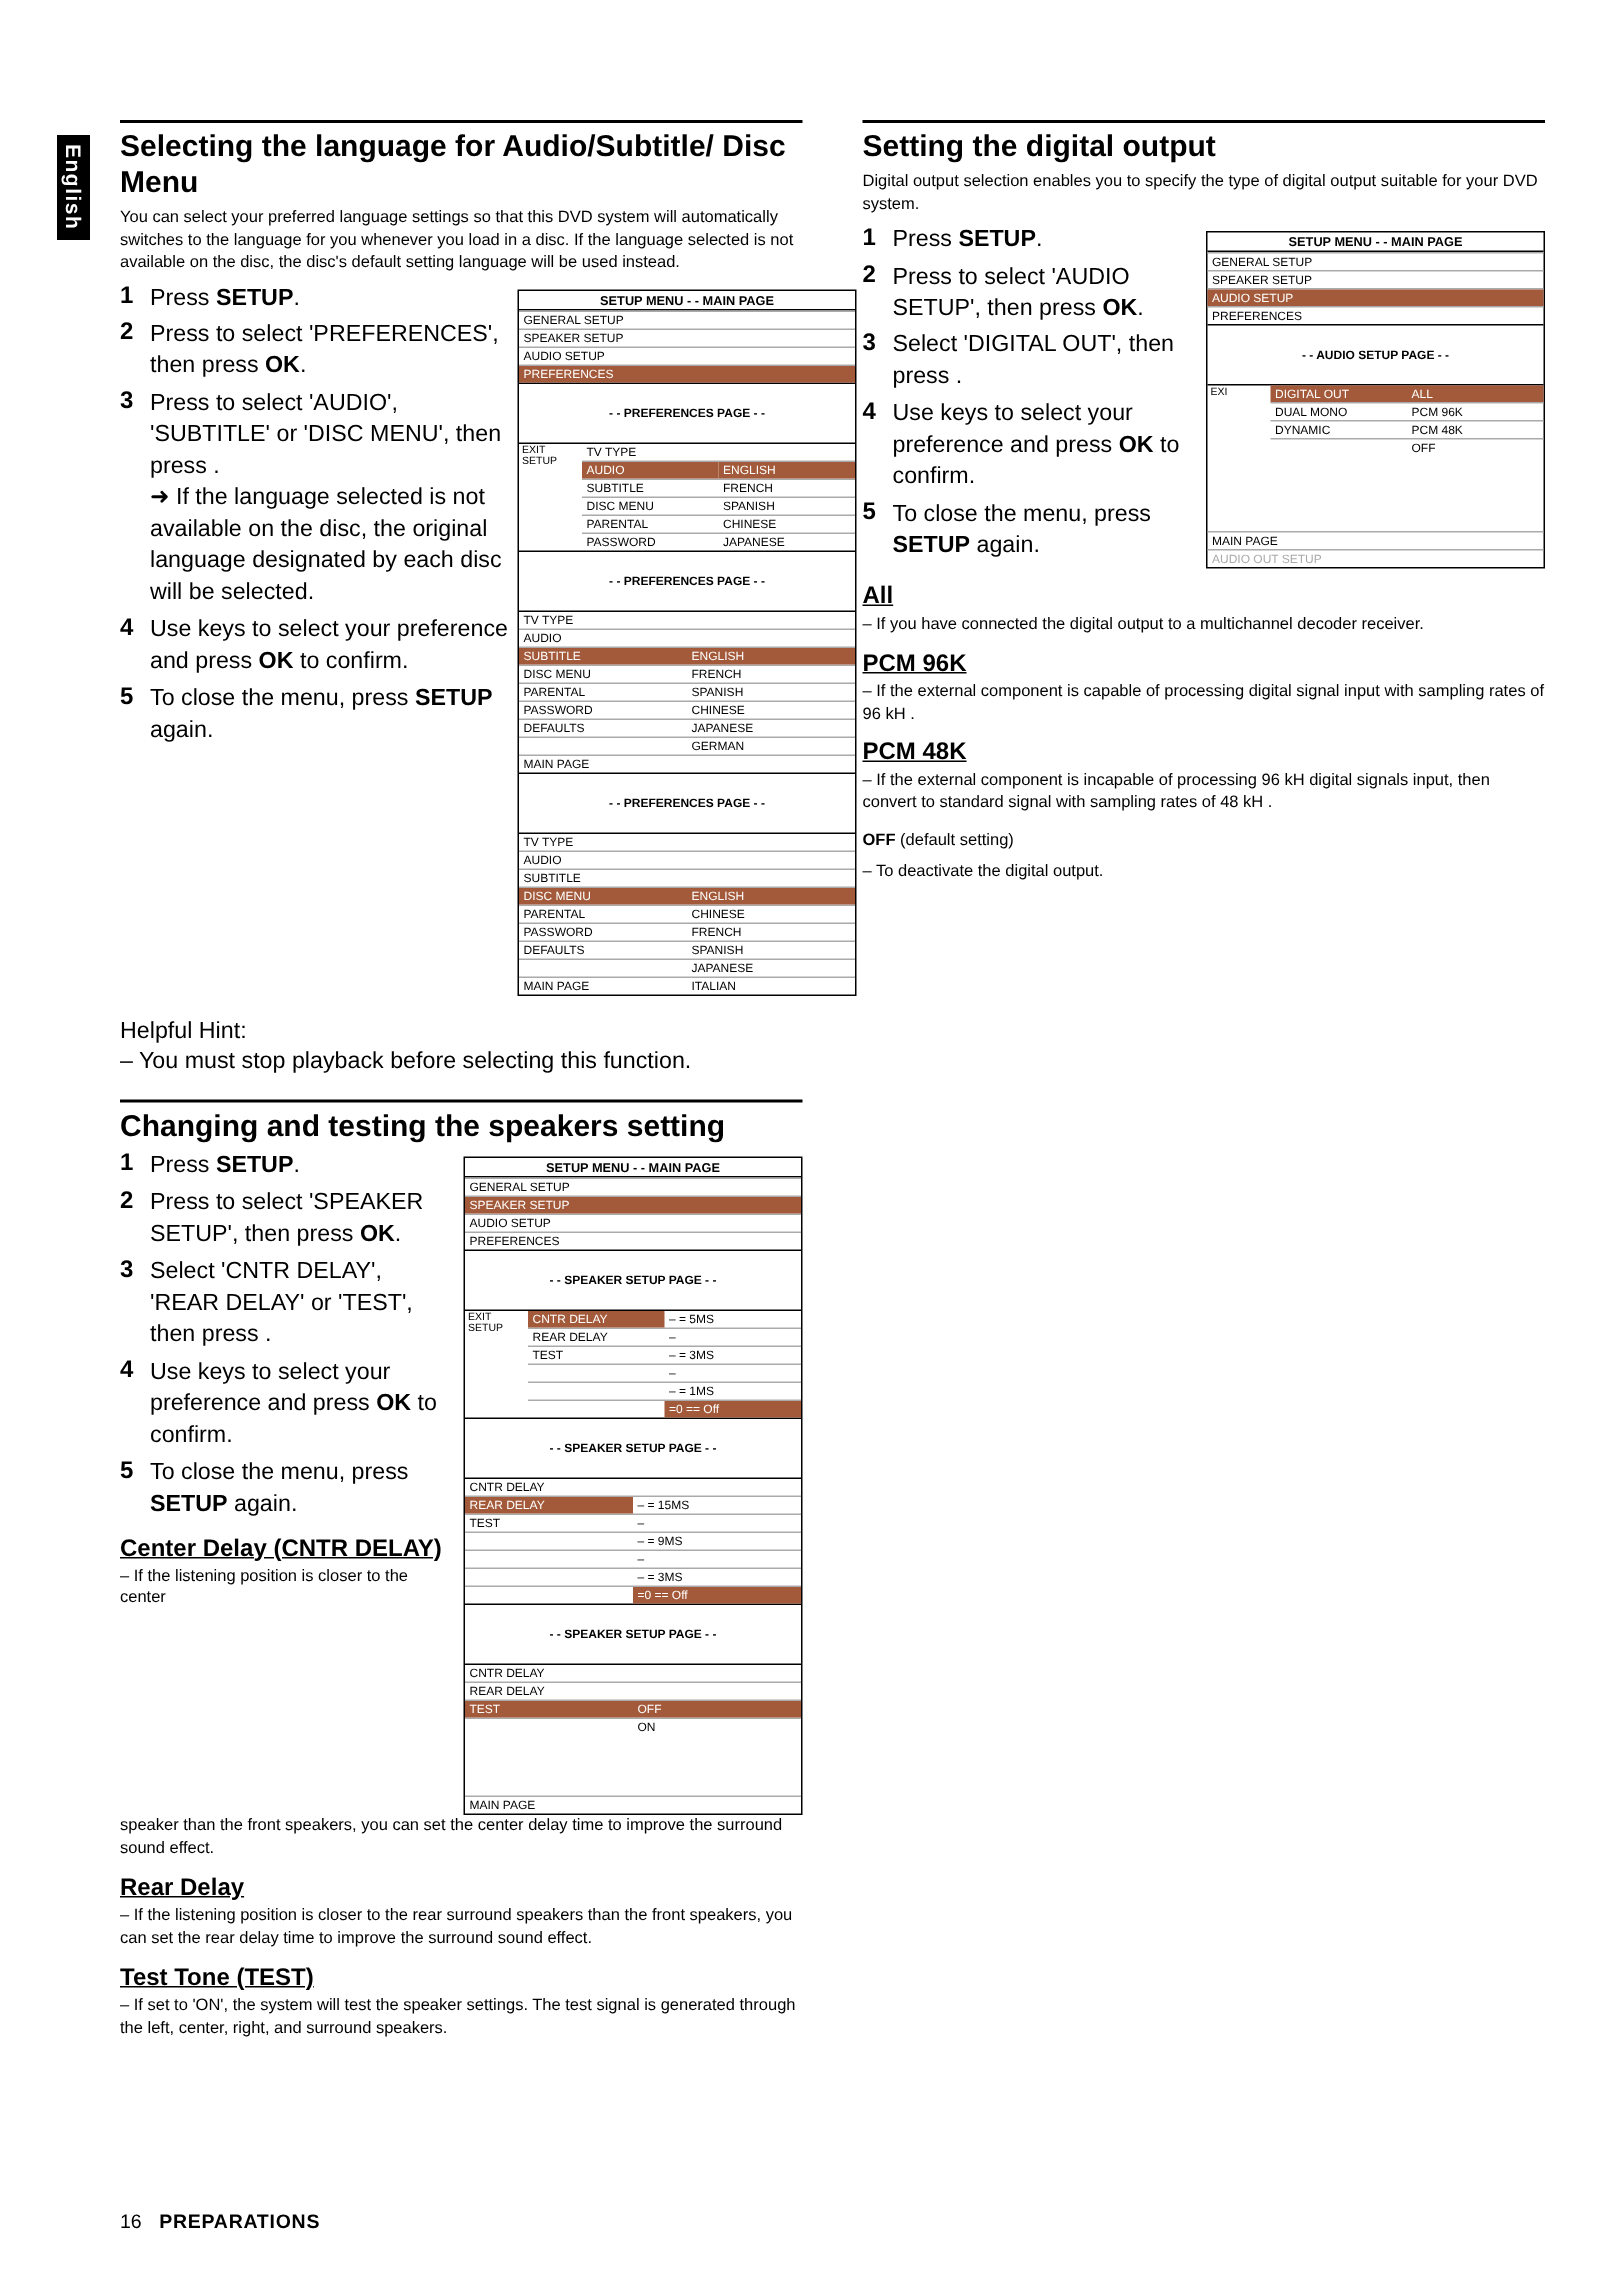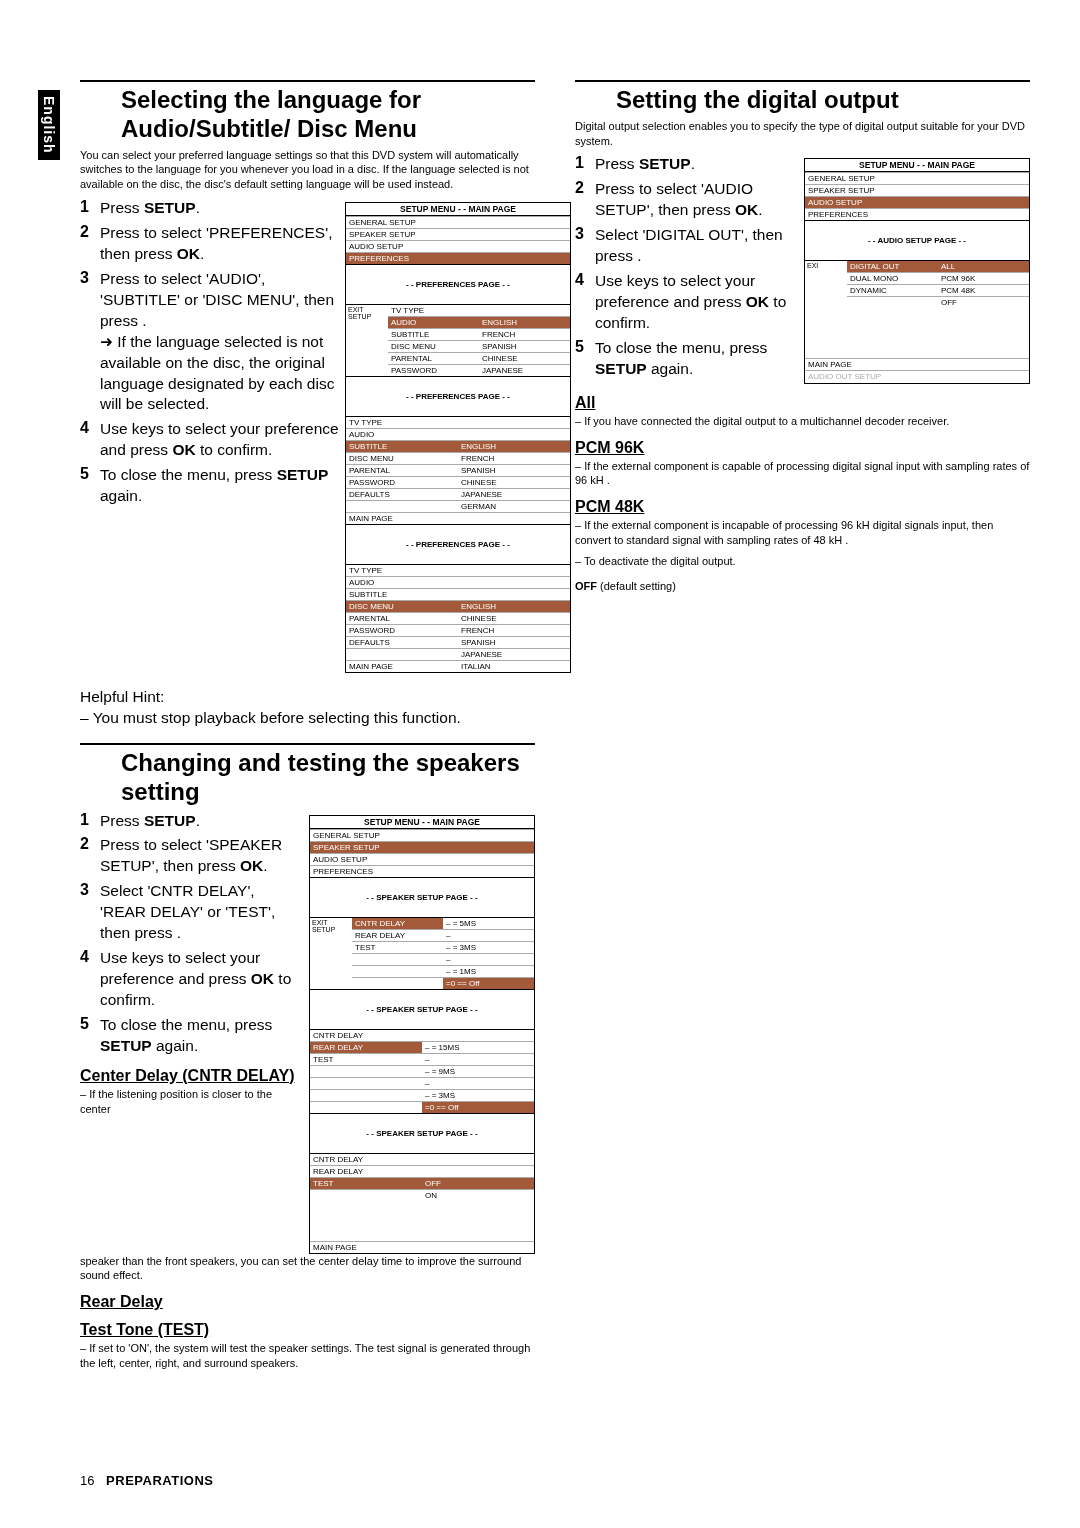--- a/index.html
+++ b/index.html
@@ -21,21 +21,21 @@
     font-weight: bold;
     writing-mode: vertical-lr;
     padding: 6px 3px;
     font-size: 14px;
     letter-spacing: 1px;
   }
   .cols { display:flex; gap:40px; }
   .col { flex:1; }
   .col-left { margin-left:30px; }
   .rule { border-top:2px solid #000; margin-bottom:4px;}
-  .h { font-weight:bold; font-size:24px; line-height:1.2; margin-bottom:4px;margin-left:41px;}
+  .h { font-weight:bold; font-size:20px; line-height:1.2; margin-bottom:4px;}
   .body { font-size:11px; line-height:1.35; margin-bottom:6px; }
   ol { list-style:none; padding:0;}
   li.step { display:flex; margin-bottom:4px;}
   li.step .n { font-weight:bold; width:20px; flex-shrink:0;}
   li.step .t { font-size:15.5px; line-height:1.35; }
   b { font-weight:bold;}
   .sub { font-weight:bold; text-decoration:underline; margin-top:10px; margin-bottom:2px;}
   .hint { margin-top:14px; font-size:15.5px; line-height:1.35;}
   .arrow::before { content:"➜ "; }
   .flex-wrap { display:flex; gap:6px; }
@@ -358,20 +358,21 @@
           <div class="row">
               <div class="cell">MAIN PAGE</div>
               <div class="cell"></div>
             </div>
         </div>
       </div>
   </div>
 
   <div class="body">speaker than the front speakers, you can set the center delay time to improve the surround sound effect.</div>
   <div class="sub">Rear Delay</div>
+  <div class="body">–   If the listening position is closer to the rear surround speakers than the front speakers, you can set the rear delay time to improve the surround sound effect.</div>
   <div class="sub">Test Tone (TEST)</div>
   <div class="body">–   If set to 'ON', the system will test the speaker settings. The test signal is generated through the left, center, right, and surround speakers.</div>
 
 </div>
 
 <div class="col">
   <div class="rule"></div>
   <div class="h">Setting the digital output</div>
   <div class="body">Digital output selection enables you to specify the type of digital output suitable for your DVD system.</div>
 
@@ -446,22 +447,22 @@
           </div>
       </div>
   </div>
 
   <div class="sub">All</div>
   <div class="body">–   If you have connected the digital output to a multichannel decoder receiver.</div>
   <div class="sub">PCM 96K</div>
   <div class="body">–   If the external component is capable of processing digital signal input with sampling rates of 96 kH .</div>
   <div class="sub">PCM 48K</div>
   <div class="body">–   If the external component is incapable of processing 96 kH  digital signals input, then convert to standard signal with sampling rates of 48 kH .</div>
+  <div class="body" style="margin-top:10px;"><b>OFF</b><span> (default setting)</span></div>
   <div class="body">–   To deactivate the digital output.</div>
-  <div class="body" style="margin-top:10px;"><b>OFF</b><span> (default setting)</span></div>
 
 </div>
 </div>
 
 <div class="footer">
   <span class="pn">16</span>
   <span class="sec">PREPARATIONS</span>
 </div>
 
 </body></html>

